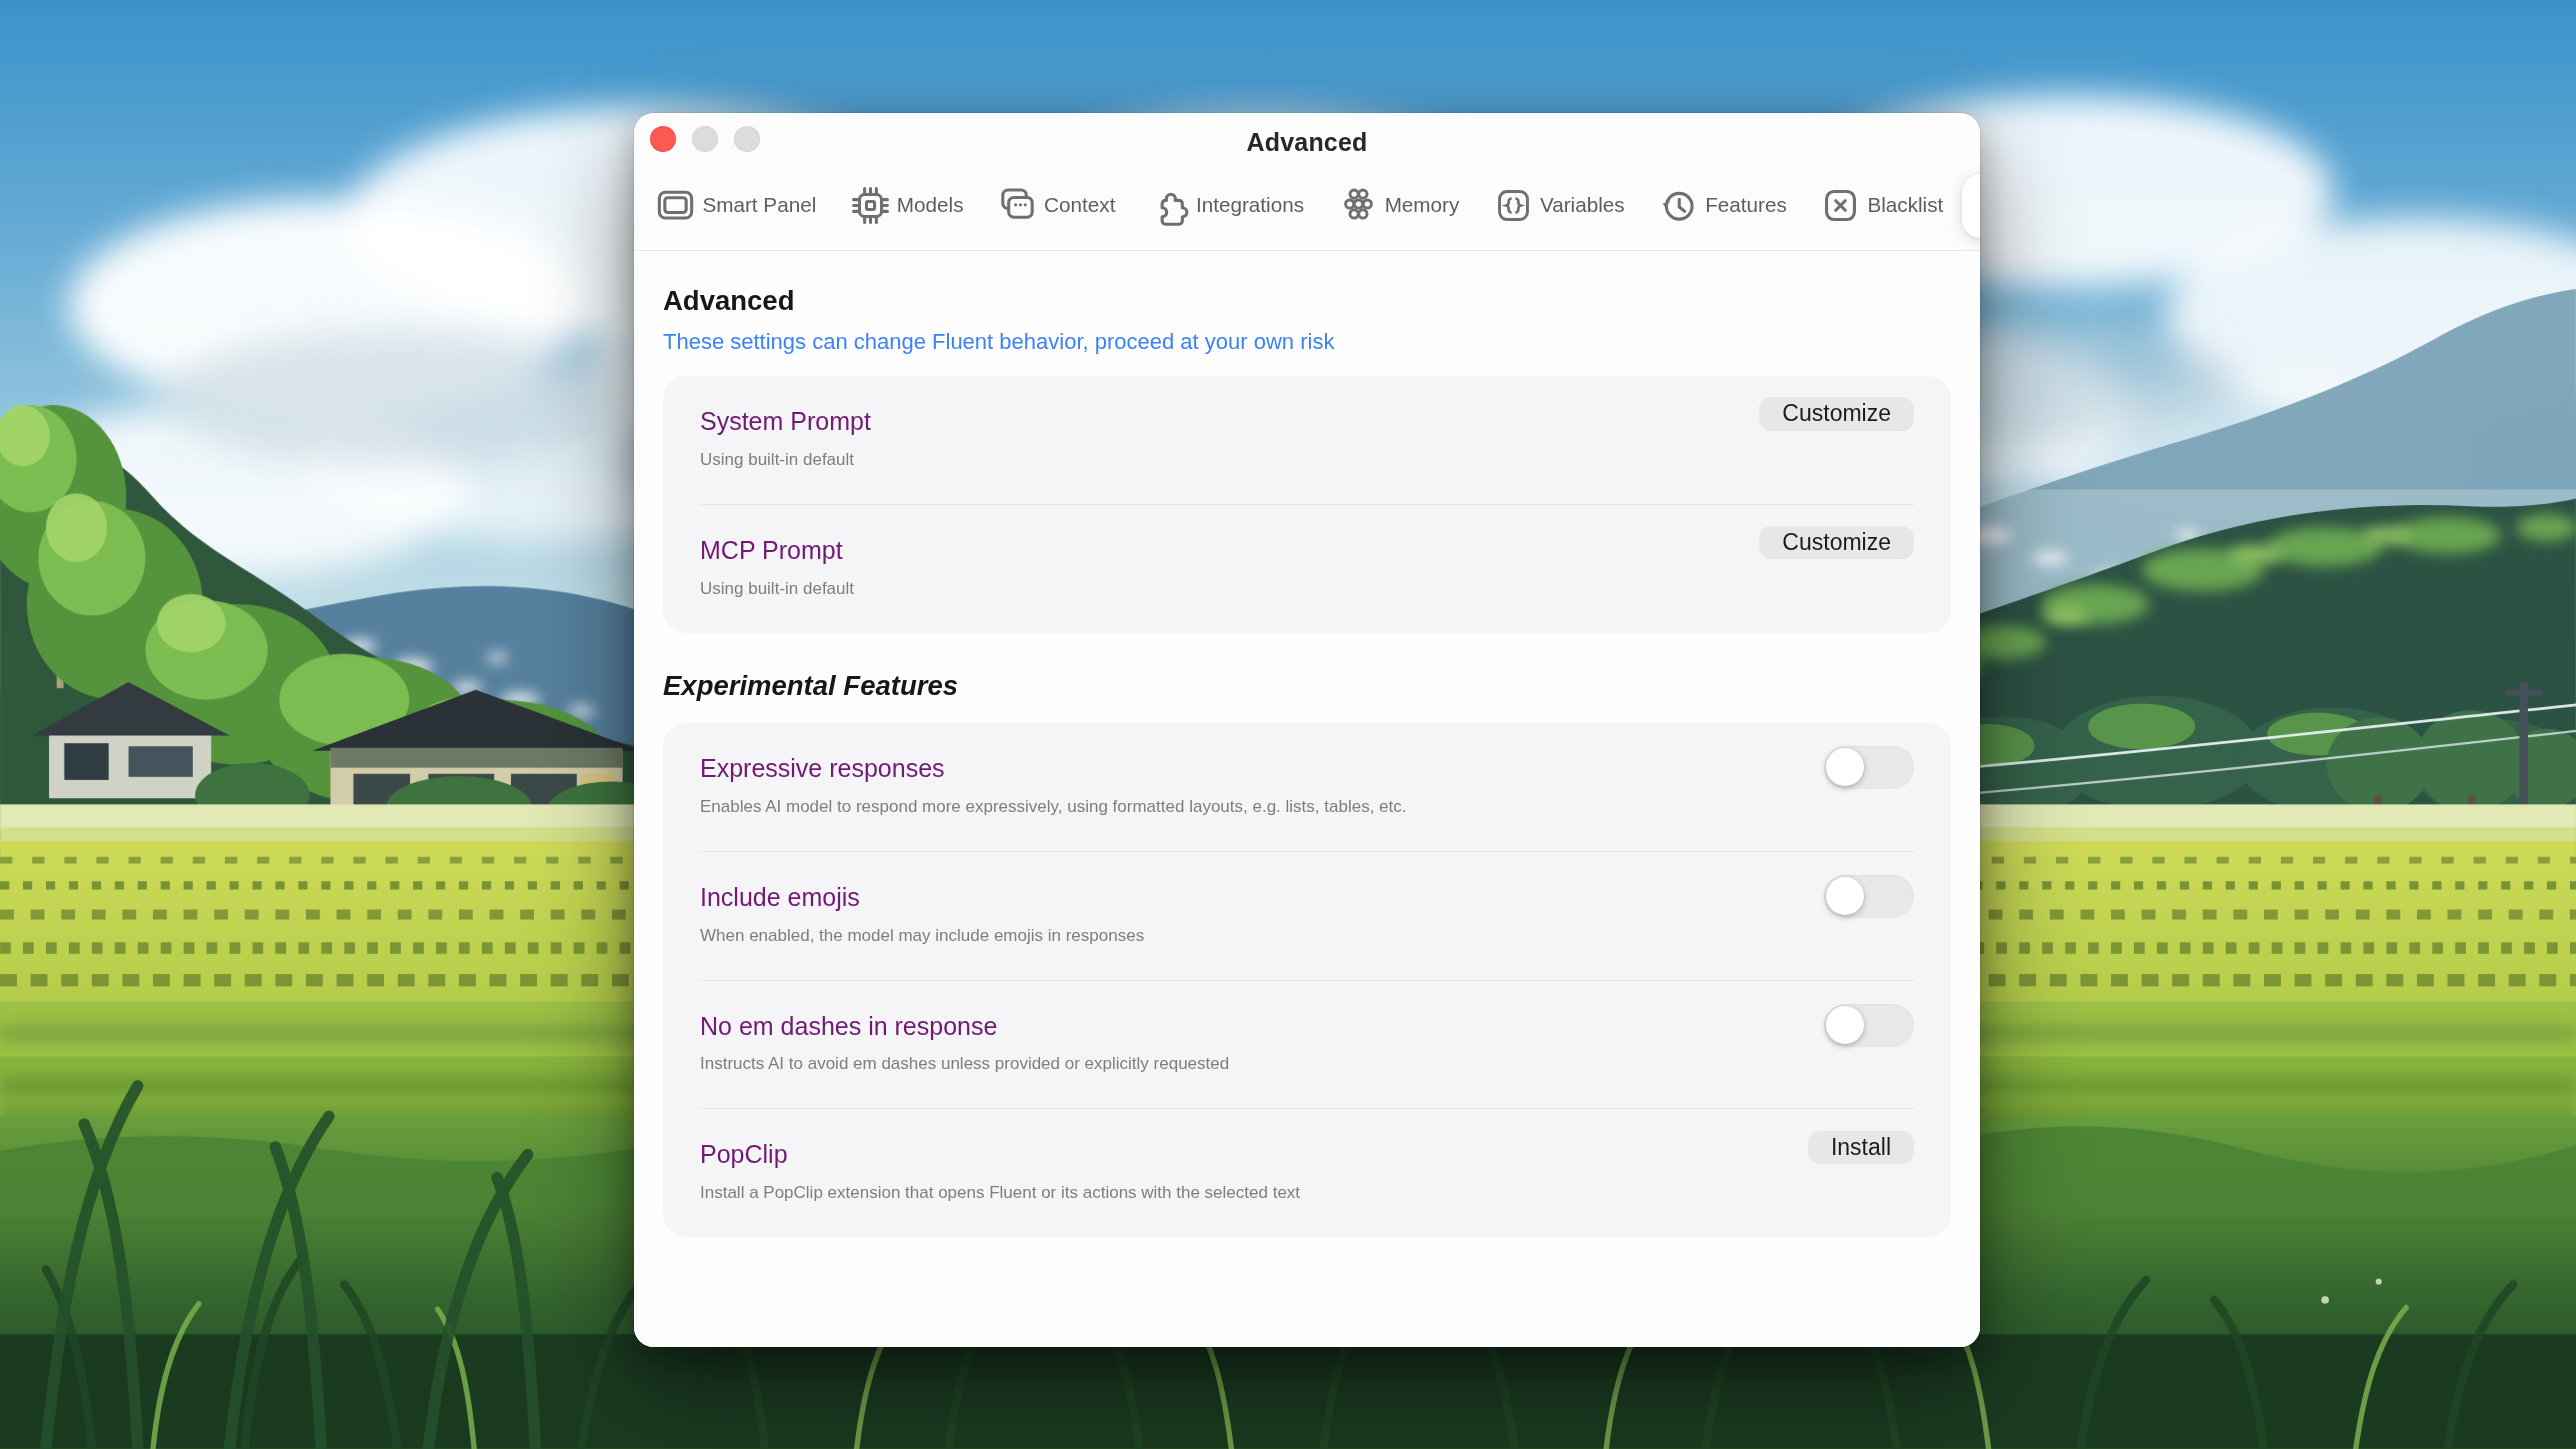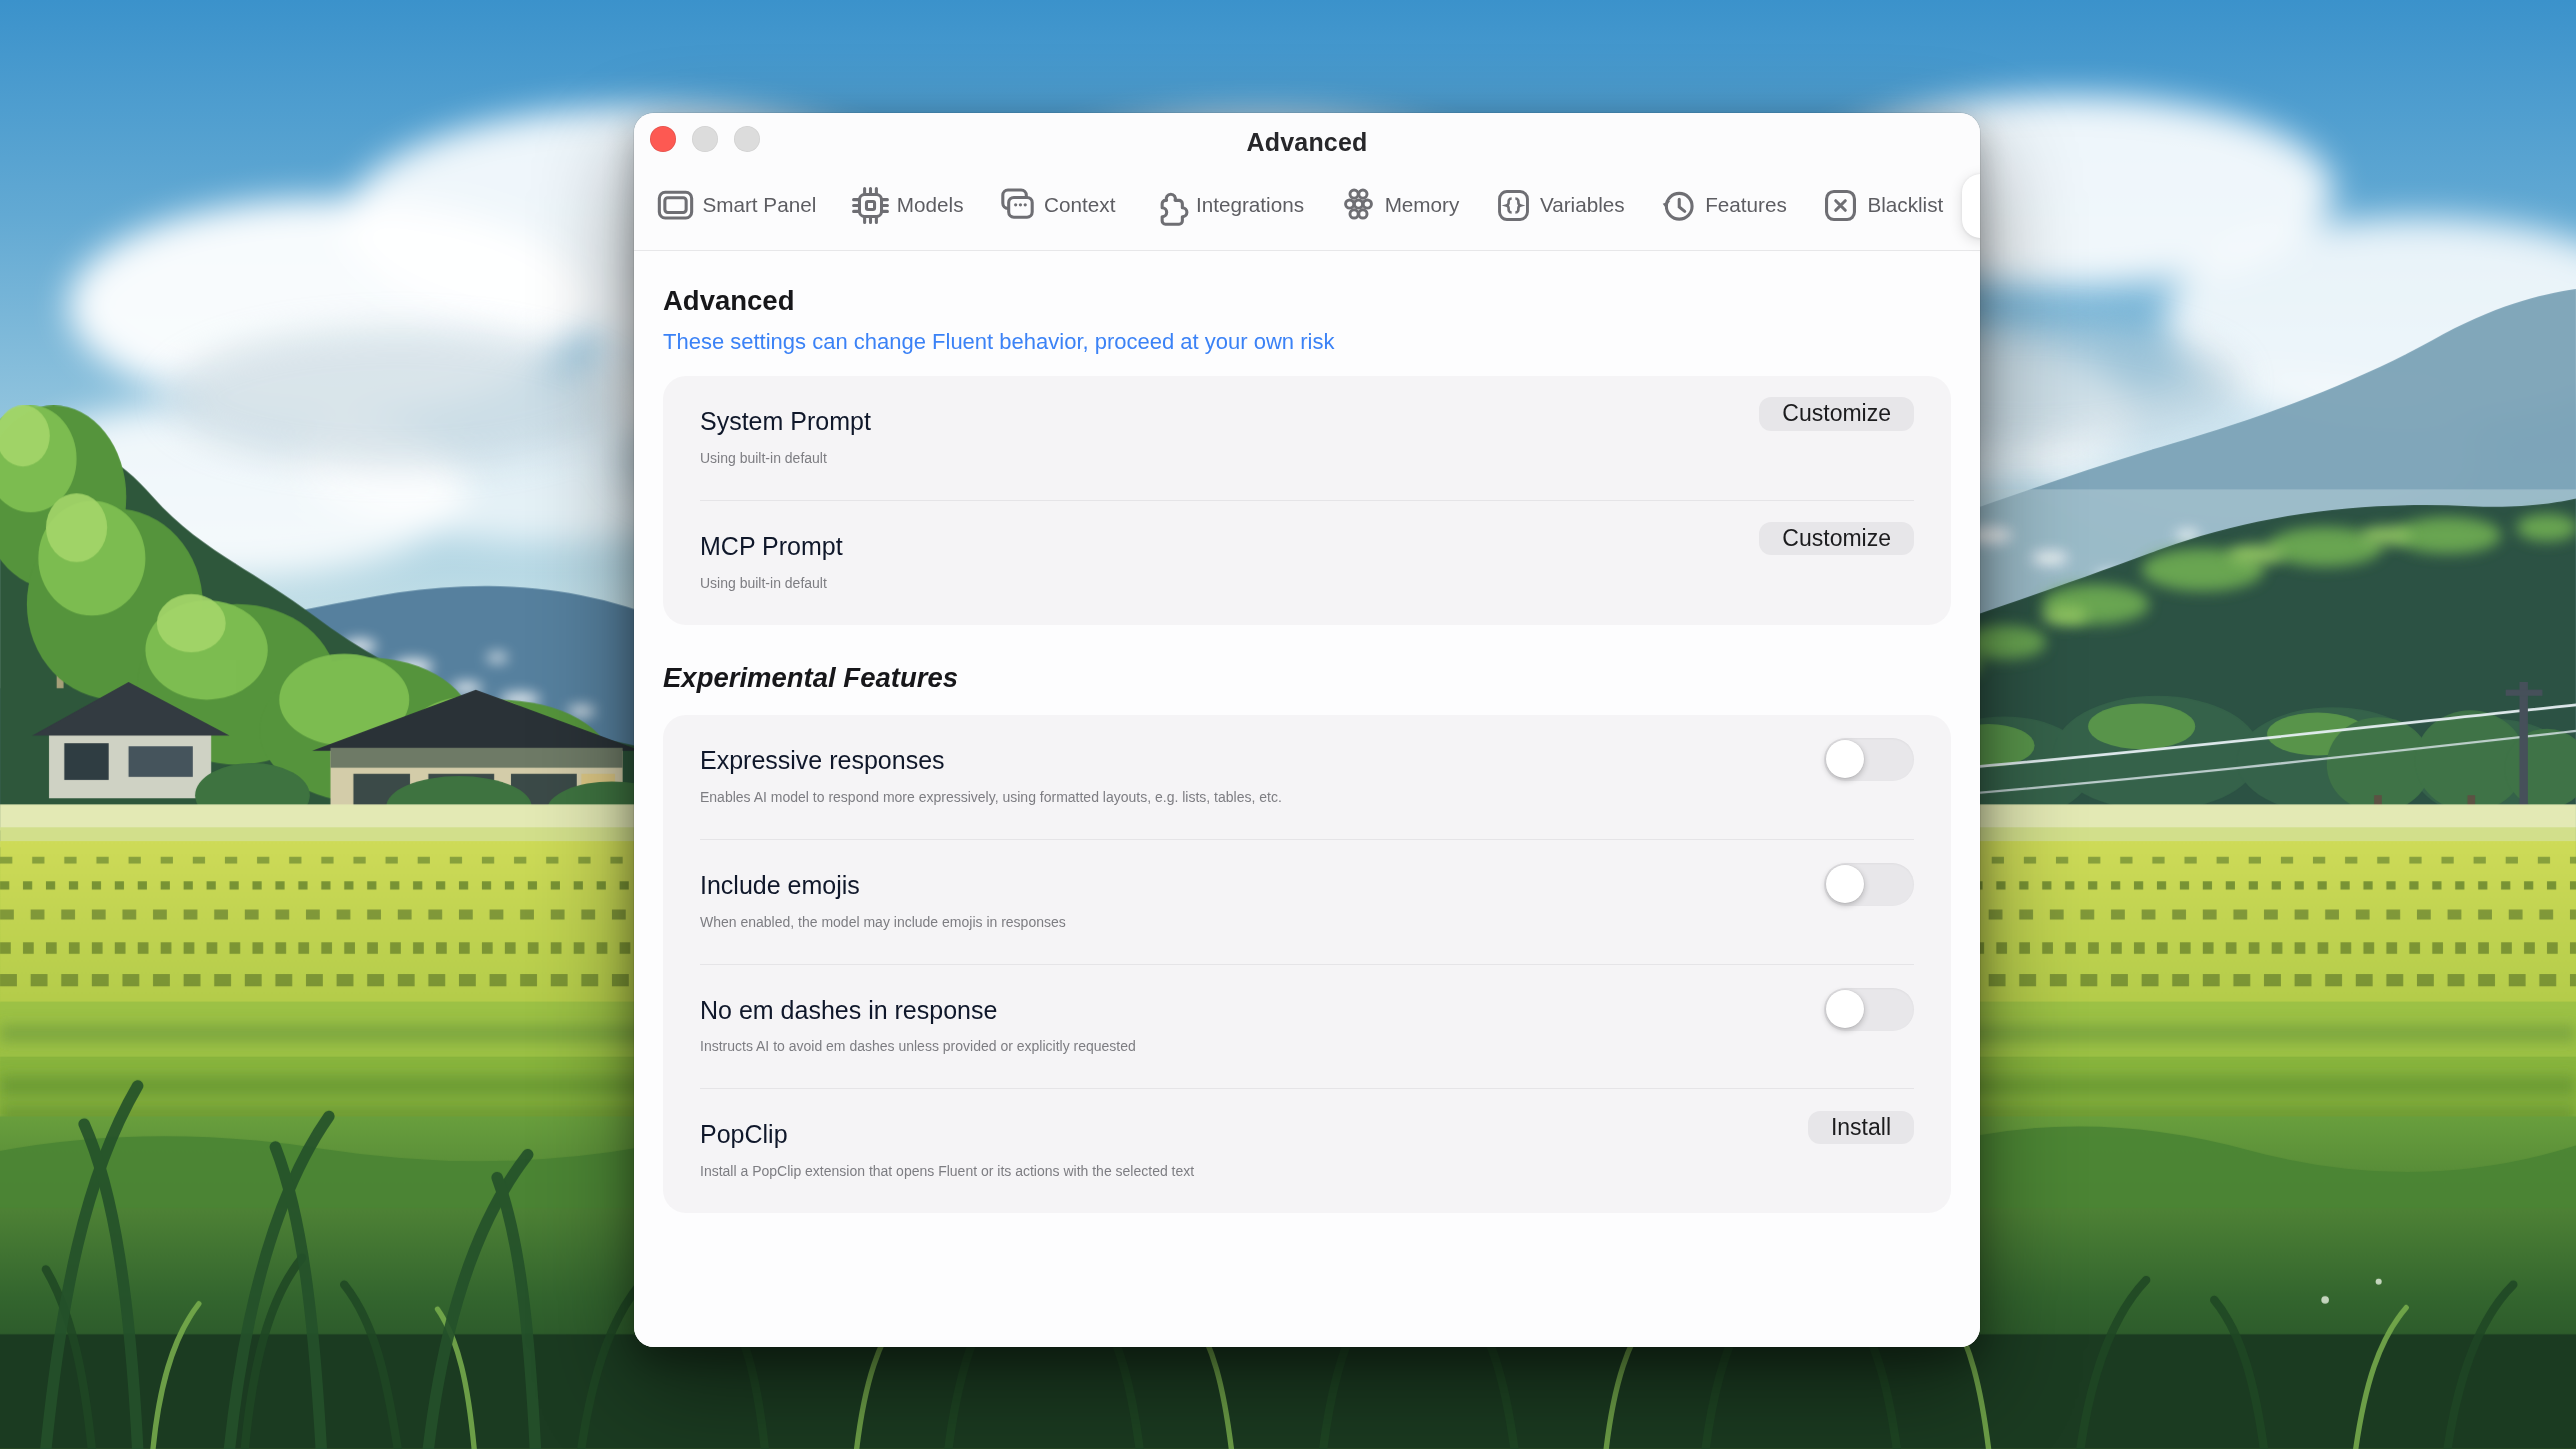--- a/index.html
+++ b/index.html
@@ -32,22 +32,22 @@
   .tab.selected{background:#ffffff;box-shadow:0 3.1px 13.8px rgba(0,0,0,.13),0 0.8px 3.1px rgba(0,0,0,.08);}
   .tab.selected .label{color:#0e66f3;font-weight:500;}
 
   .content{flex:1;padding:0 29px;background:#fdfdfe;}
   .section-heading{font-size:27.5px;font-weight:700;color:#17171a;margin:26px 0 0;}
   .section-heading.second{margin-top:37px;font-style:italic;}
   .section-sub{font-size:22px;color:#3b82f6;margin-top:11.5px;}
   .card{background:#f5f4f6;border-radius:23px;margin-top:21.4px;padding:0 37px;}
   .row{position:relative;padding:31px 0 34px;}
   .row + .row{border-top:0.8px solid #e5e4e7;}
-  .row-title{font-size:25px;color:#0f172a;}
-  .row-desc{font-size:14px;color:#7d7d82;margin-top:13.8px;}
+  .row-title{font-size:25px;color:#701a75;}
+  .row-desc{font-size:17px;color:#7d7d82;margin-top:13.8px;}
   .btn{
     position:absolute;right:0;top:21.4px;background:#e7e6e9;border:none;border-radius:12.2px;
     font-family:inherit;font-size:23px;color:#1c1c1e;padding:4px 23px;line-height:1.1;
   }
   .toggle{
     position:absolute;right:0;top:23px;width:90px;height:43px;border-radius:21.4px;
     background:#e8e7ea;box-shadow:inset 0 0.8px 2.3px rgba(0,0,0,.05);
   }
   .toggle .knob{
     position:absolute;left:2.3px;top:2.3px;width:38px;height:38px;border-radius:50%;background:#fff;

